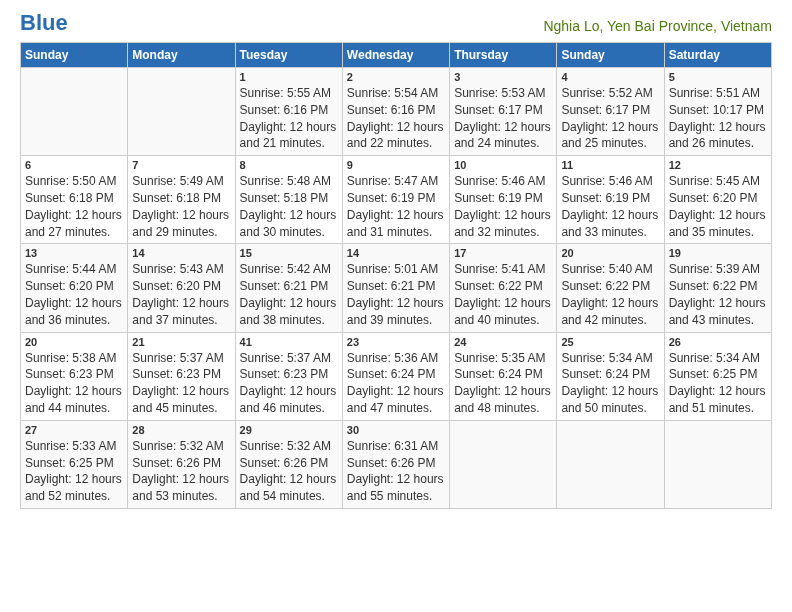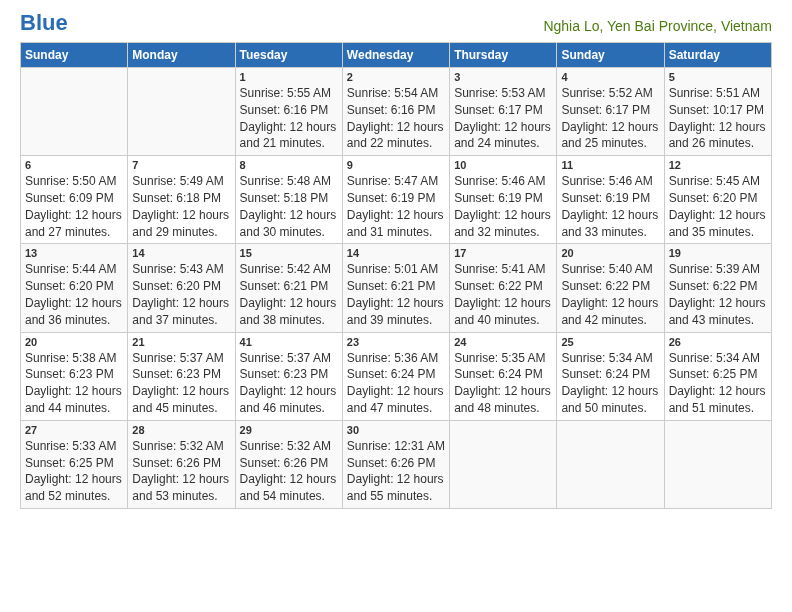--- a/index.html
+++ b/index.html
@@ -129,21 +129,21 @@
           <span class="day-number">5</span>
           <div class="day-info">Sunrise: 5:51 AM
 Sunset: 10:17 PM
 Daylight: 12 hours and 26 minutes.</div>
         </td>
       </tr>
       <tr>
         <td>
           <span class="day-number">6</span>
           <div class="day-info">Sunrise: 5:50 AM
-Sunset: 6:09 PM
+Sunset: 6:18 PM
 Daylight: 12 hours and 27 minutes.</div>
         </td>
         <td>
           <span class="day-number">7</span>
           <div class="day-info">Sunrise: 5:49 AM
 Sunset: 6:18 PM
 Daylight: 12 hours and 29 minutes.</div>
         </td>
         <td>
           <span class="day-number">8</span>
@@ -278,21 +278,21 @@
 Daylight: 12 hours and 53 minutes.</div>
         </td>
         <td>
           <span class="day-number">29</span>
           <div class="day-info">Sunrise: 5:32 AM
 Sunset: 6:26 PM
 Daylight: 12 hours and 54 minutes.</div>
         </td>
         <td>
           <span class="day-number">30</span>
-          <div class="day-info">Sunrise: 12:31 AM
+          <div class="day-info">Sunrise: 6:31 AM
 Sunset: 6:26 PM
 Daylight: 12 hours and 55 minutes.</div>
         </td>
         <td class="empty"></td>
         <td class="empty"></td>
         <td class="empty"></td>
       </tr>
     </tbody>
 </table>
 

